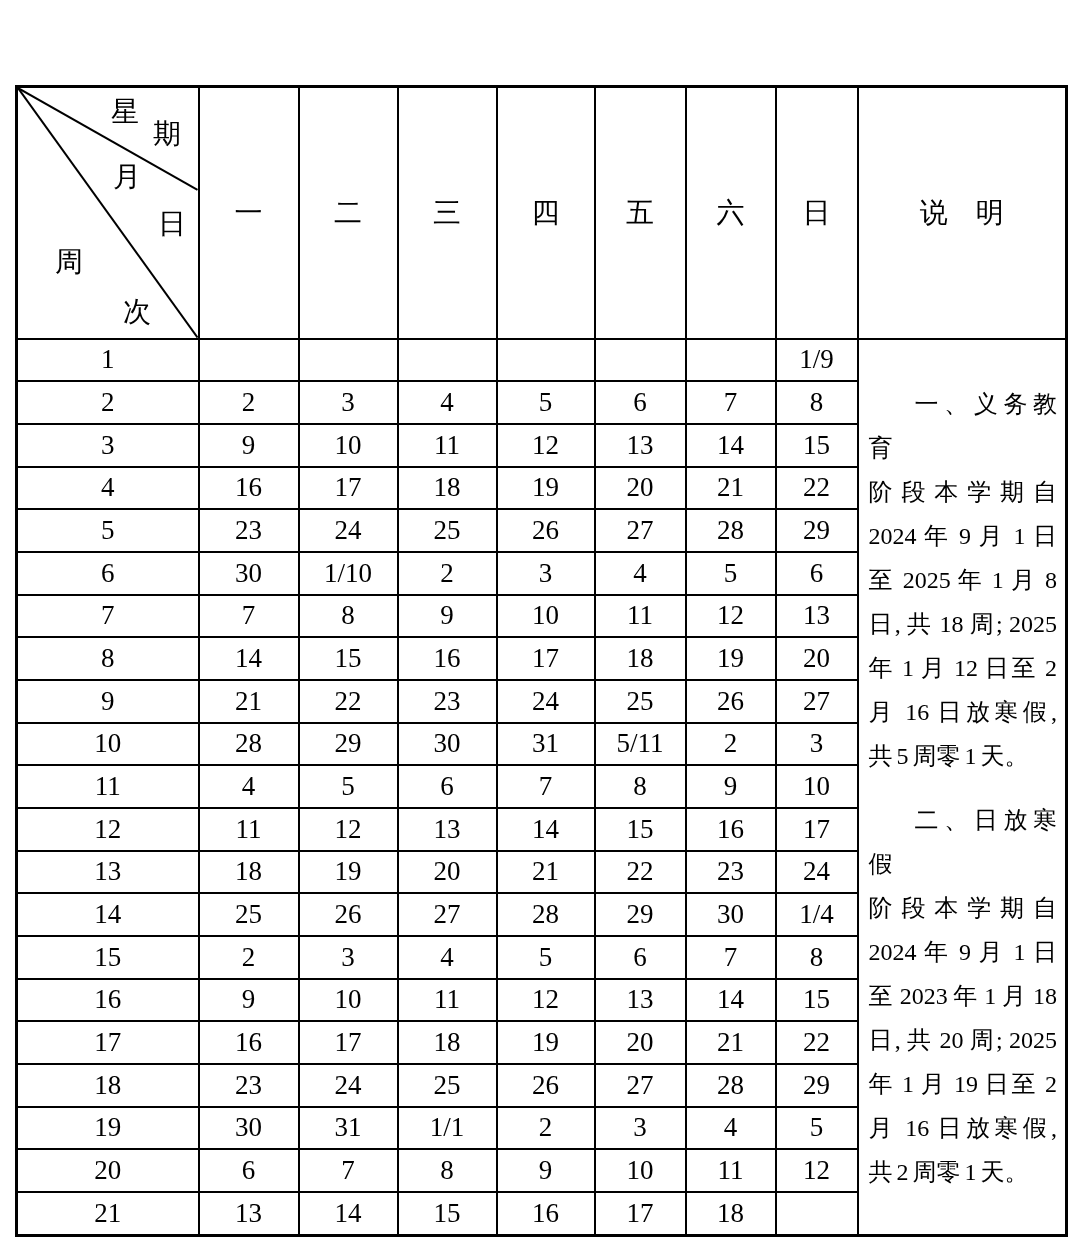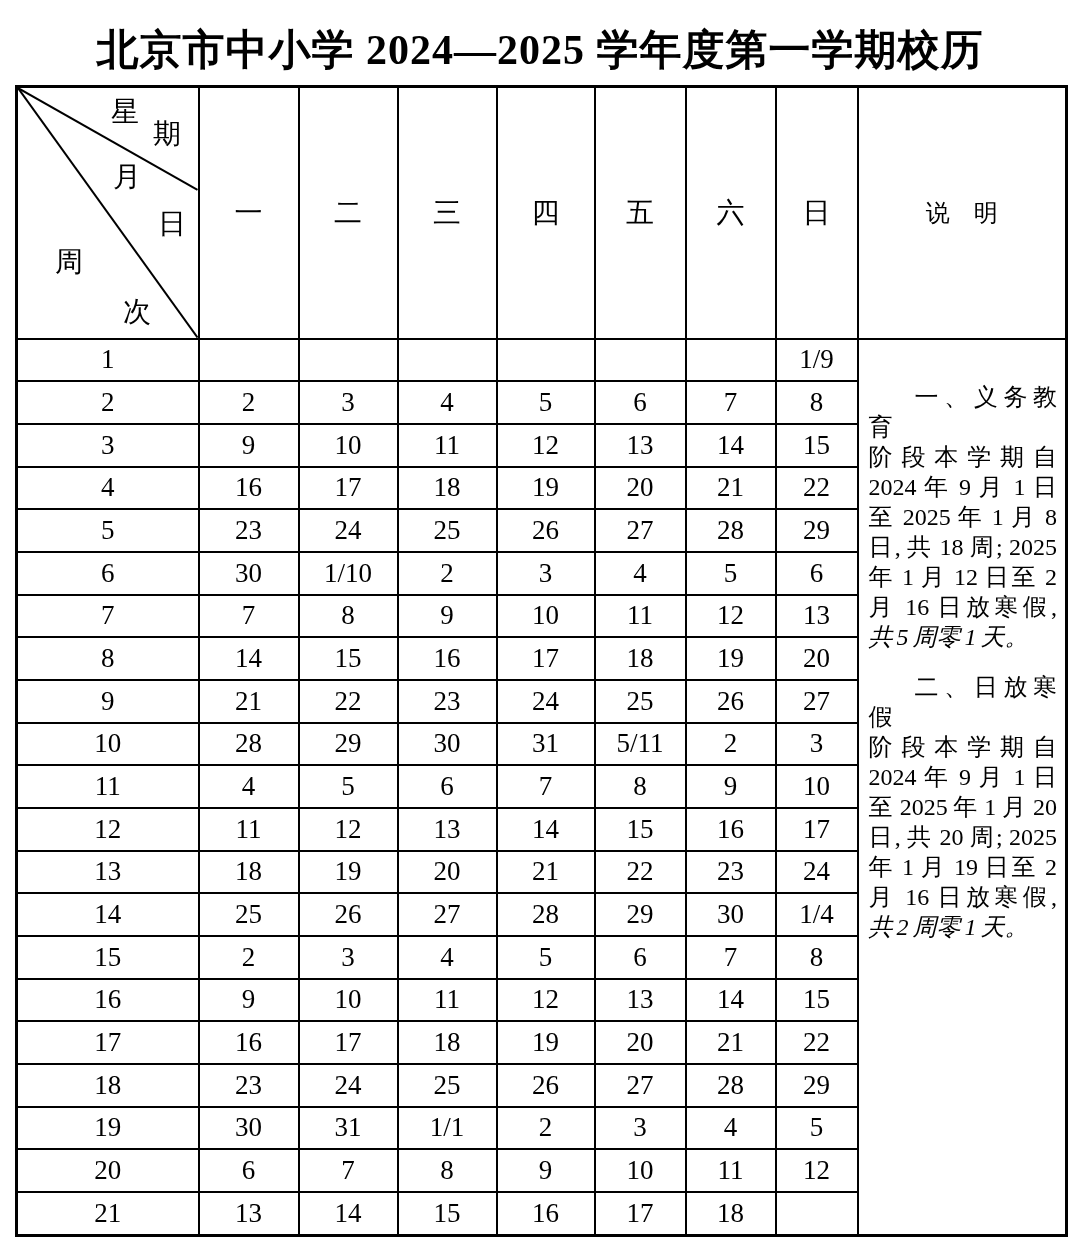--- a/index.html
+++ b/index.html
@@ -37,21 +37,21 @@
   .calendar th, .calendar td {
     border: 2px solid #000;
     padding: 0;
     text-align: center;
     vertical-align: middle;
     font-weight: normal;
     overflow: hidden;
   }
   .calendar thead tr { height: 252px; }
   th.day-header { font-size: 28px; }
-  th.notes-header { font-size: 24px; }
+  th.notes-header { font-size: 28px; }
   td.week-cell, td.day-cell { font-size: 27px; }
   
   th.corner { position: relative; }
   th.corner svg { position: absolute; left: 0; top: 0; width: 100%; height: 100%; display: block; }
   th.corner .c-label {
     position: absolute;
     font-size: 28px;
     line-height: 1;
   }
   .c-xing { left: 93px;  top: 10px;  }
@@ -62,36 +62,35 @@
   .c-ci   { left: 105px; top: 210px; }
   
   td.notes-cell {
     vertical-align: top;
     text-align: left;
     padding: 42px 8px 0 10px;
   }
   .note-para {
     margin: 0 0 20px 0;
     font-size: 24px;
-    line-height: 30px;
+    line-height: 44px;
     word-spacing: -2px;
   }
   .note-line {
     text-align: justify;
     text-align-last: justify;
   }
   .note-line.first { text-indent: 46px; }
-  .note-line.last  { text-align-last: left; font-style: italic; }
+  .note-line.last  { text-align-last: left; }
 </style>
 </head>
 <body>
 
 <div class="page">
 
-  <h1 class="title">北京市中小学 2024—2025 学年度第一学期校历</h1>
 
   <table class="calendar">
     <colgroup>
       <col style="width:182px">
       <col style="width:100px">
       <col style="width:99px">
       <col style="width:99px">
       <col style="width:98px">
       <col style="width:91px">
       <col style="width:90px">
@@ -140,21 +139,21 @@
               <div class="note-line">至 2025 年 1 月 8</div>
               <div class="note-line">日, 共 18 周; 2025</div>
               <div class="note-line">年 1 月 12 日至 2</div>
               <div class="note-line">月 16 日放寒假,</div>
               <div class="note-line last">共 5 周零 1 天。</div>
             </div>
             <div class="note-para">
               <div class="note-line first">二、日放寒假</div>
               <div class="note-line">阶段本学期自</div>
               <div class="note-line">2024 年 9 月 1 日</div>
-              <div class="note-line">至 2025 年 1 月 20</div>
+              <div class="note-line">至 2023 年 1 月 18</div>
               <div class="note-line">日, 共 20 周; 2025</div>
               <div class="note-line">年 1 月 19 日至 2</div>
               <div class="note-line">月 16 日放寒假,</div>
               <div class="note-line last">共 2 周零 1 天。</div>
             </div>
           </td>
         </tr>
         <tr>
           <td class="week-cell">2</td>
           <td class="day-cell">2</td>

